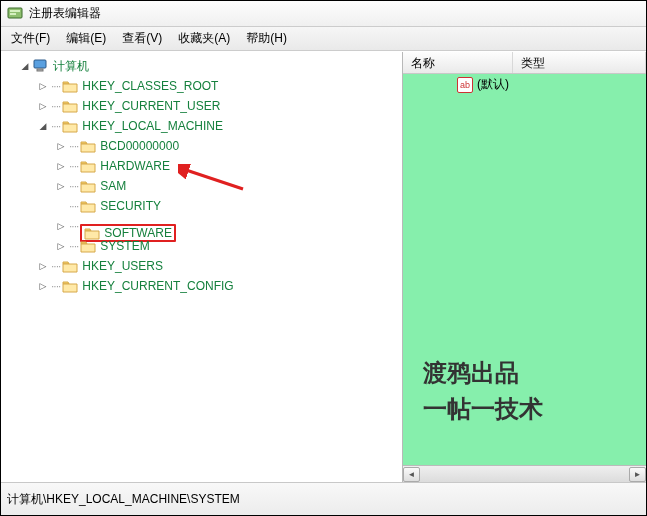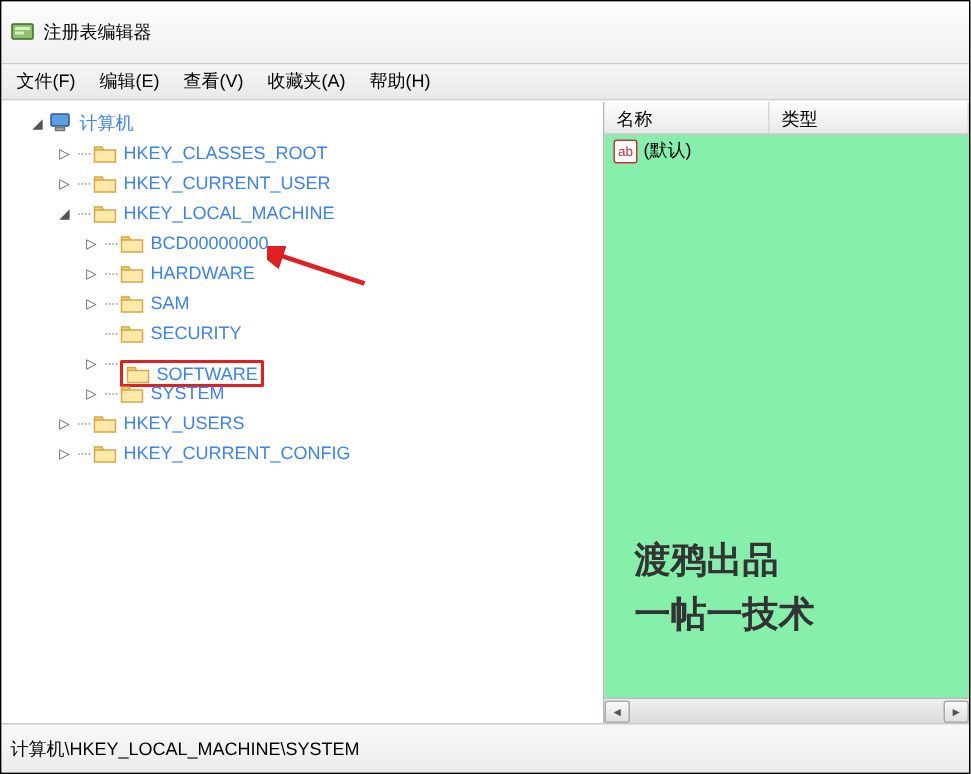--- a/index.html
+++ b/index.html
@@ -1,47 +1,47 @@
 <!DOCTYPE html>
 <html><head>
 <meta charset="utf-8">
 <style>
 * { box-sizing: border-box; margin: 0; padding: 0; font-family: "Microsoft YaHei", SimSun, Arial, sans-serif; font-size: 12px; }
 body { width: 647px; height: 516px; background: #fff; border: 1px solid #000; overflow: hidden; display: flex; flex-direction: column; }
 
-.titlebar { height: 42px; display: flex; align-items: center; padding: 0 6px; background: linear-gradient(#fdfdfd,#f0f0f0); border-bottom: 1px solid #ccc; gap: 6px; }
+.titlebar { height: 26px; display: flex; align-items: center; padding: 0 6px; background: linear-gradient(#fdfdfd,#f0f0f0); border-bottom: 1px solid #ccc; gap: 6px; }
 .titlebar .app-icon { width: 16px; height: 16px; }
 
 .menubar { height: 24px; display: flex; align-items: center; padding: 0 2px; background: linear-gradient(#f6f6f6,#e9e9e9); border-bottom: 1px solid #ccc; }
 .menubar .item { padding: 3px 8px; cursor: default; }
 
 .client { flex: 1; display: flex; border-top: 1px solid #fff; }
 
 .left { width: 402px; border-right: 1px solid #b8b8b8; overflow: auto; background: #fff; padding: 4px 0; }
 .right { flex: 1; display: flex; flex-direction: column; background: #86efac; position: relative; }
 
 .colhead { display: flex; background: linear-gradient(#fdfdfd,#eaeaea); border-bottom: 1px solid #c8c8c8; height: 22px; }
 .colhead div { padding: 3px 8px; border-right: 1px solid #d8d8d8; }
 .col-name { width: 110px; }
 .col-type { flex: 1; }
 
 .rowlist { flex: 1; position: relative; }
 .row { display: flex; align-items: center; padding: 2px 4px; }
 .row .cell-name { width: 110px; display: flex; align-items: center; gap: 4px; padding-left: 2px; }
 .row .cell-type { flex: 1; }
-.ab-icon { width: 16px; height: 16px; border: 1px solid #c33; border-radius: 2px; background: #fff; font-size: 9px; font-weight: normal; color: #c33; display: inline-flex; align-items: center; justify-content: center; }
+.ab-icon { width: 16px; height: 16px; border: 1px solid #c33; border-radius: 2px; background: #fff; font-size: 9px; font-weight: normal; color: #c33; display: inline-flex; align-items: center; justify-content: center; margin-left: 48px; }
 
 .tree ul { list-style: none; }
 .tree li { white-space: nowrap; }
 .node { display: flex; align-items: center; height: 20px; cursor: default; }
 .expander { width: 12px; height: 12px; display: inline-flex; align-items: center; justify-content: center; margin-right: 2px; color: #555; font-size: 9px; }
 .dots { color: #999; letter-spacing: -1px; margin-right: 2px; font-size: 10px; }
 .folder { width: 16px; height: 14px; display: inline-block; margin-right: 4px; }
 .comp { width: 16px; height: 14px; display: inline-block; margin-right: 4px; }
-.label { color: #3b82f6; }
+.label { color: #15803d; }
 .highlight { border: 2px solid #e02020; padding: 0 2px; border-radius: 1px; }
 .ind { display: inline-block; }
 .i1 { width: 18px; } .i2 { width: 36px; } .i3 { width: 54px; }
 
 .arrow { position: absolute; left: 178px; top: 164px; pointer-events: none; }
 
 .watermark { position: absolute; bottom: 40px; right: 8px; left: 20px; text-align: left; font-family: "KaiTi","STKaiti",cursive; color: #333; pointer-events: none; font-weight: bold; }
 .watermark .l1 { font-size: 24px; }
 .watermark .l2 { font-size: 24px; margin-top: 4px; }
 

